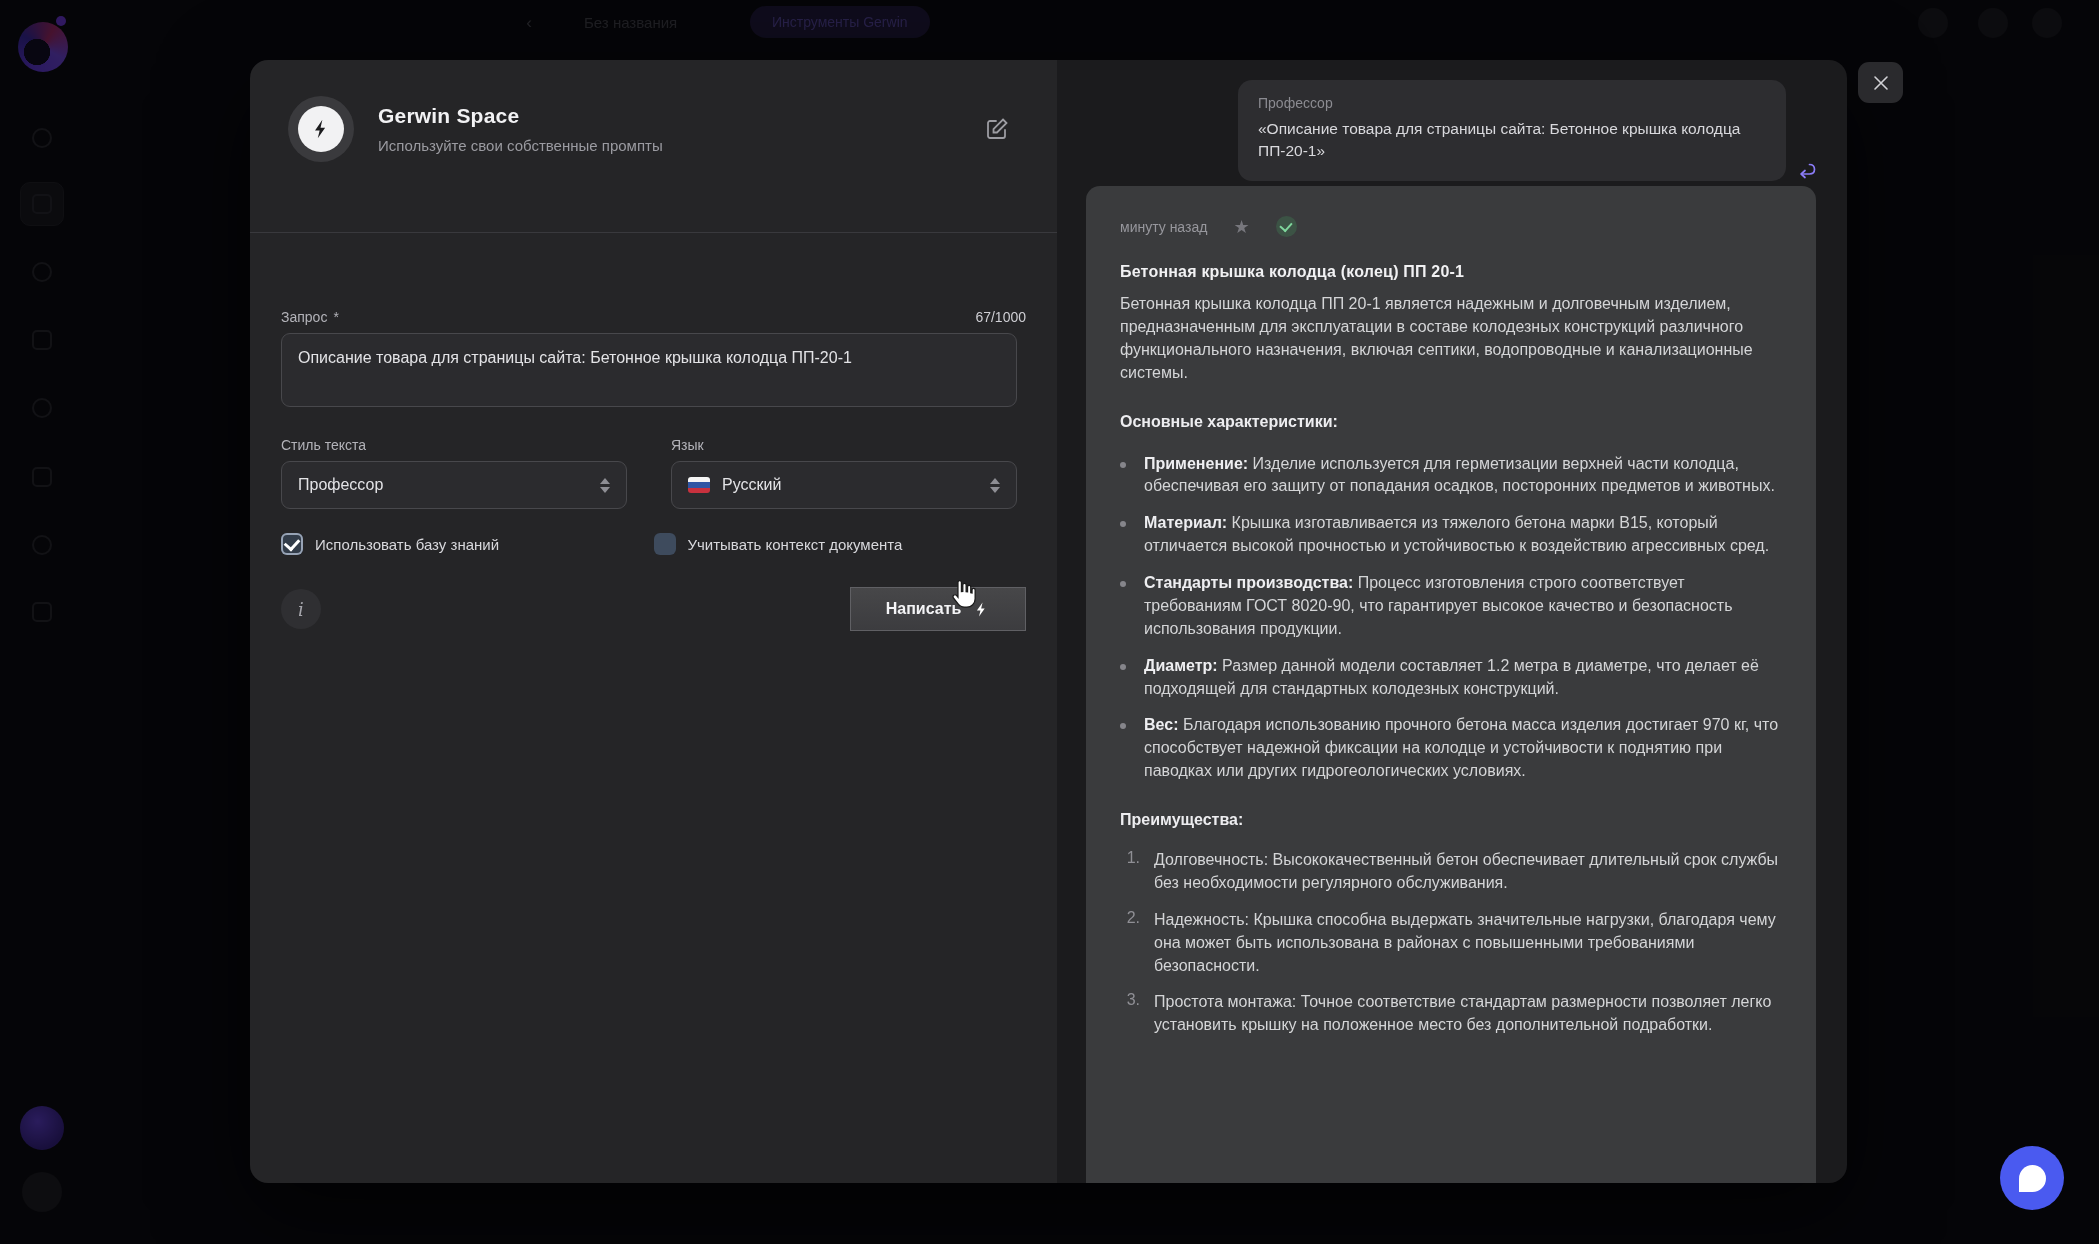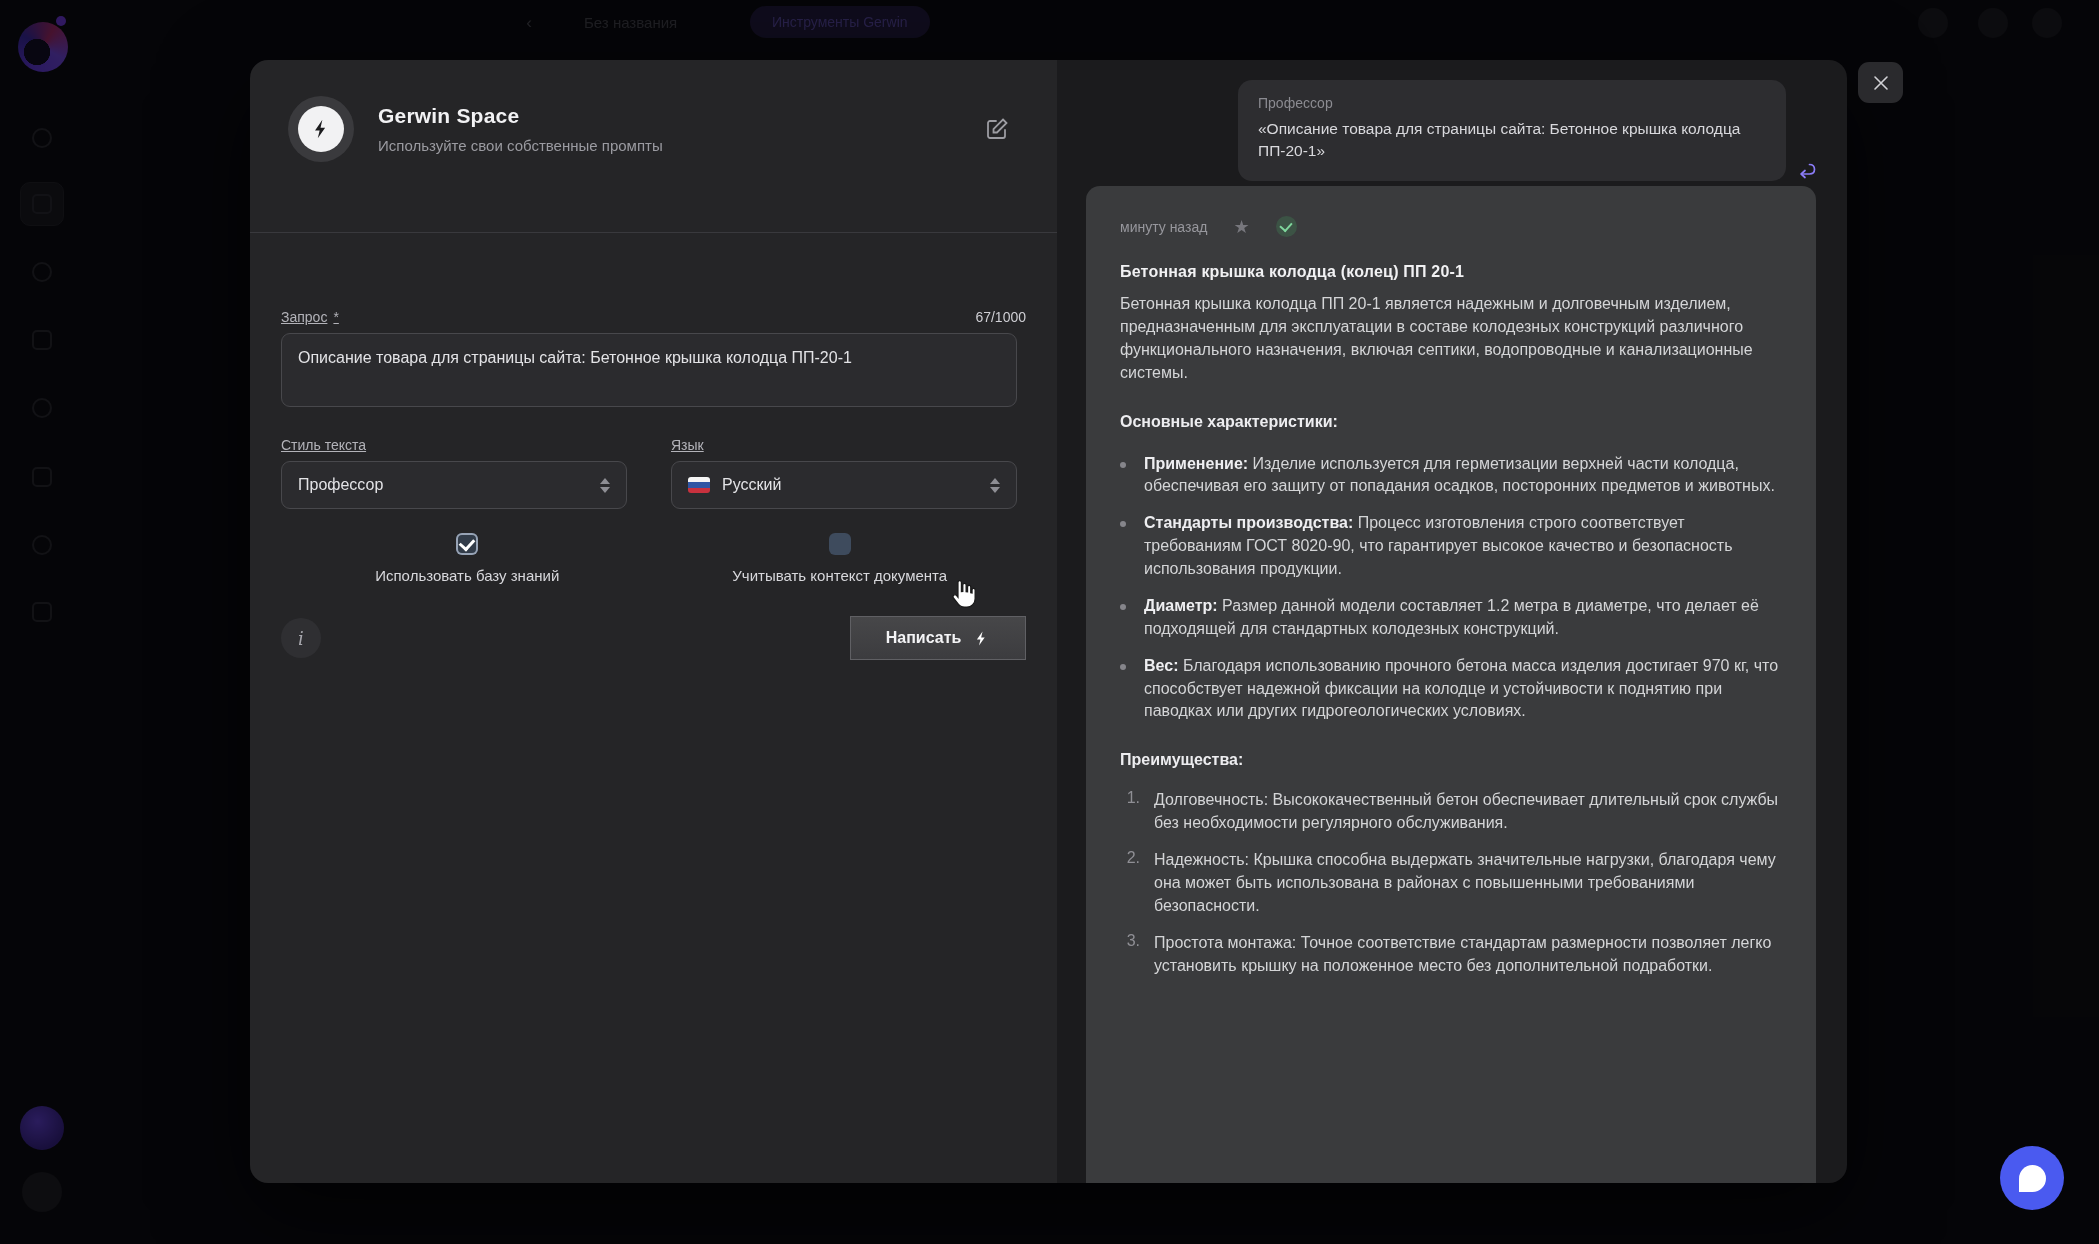--- a/index.html
+++ b/index.html
@@ -61,21 +61,21 @@
   .mavatar { width:66px; height:66px; border-radius:50%; background:#3a3a3d; display:flex; align-items:center; justify-content:center; flex:none; }
   .mavatar-core { width:46px; height:46px; border-radius:50%; background:#f2f2f3; display:flex; align-items:center; justify-content:center; }
   .mtitle { font-size:21px; font-weight:bold; color:#f2f2f4; letter-spacing:.2px; }
   .msub { font-size:15px; color:#9b9ba1; margin-top:9px; }
   .mhead-spacer { flex:1; }
   .compose-btn { width:44px; height:44px; border-radius:10px; background:transparent; border:none; display:flex; align-items:center; justify-content:center; cursor:pointer; }
   .mdivider { height:1px; background:#39393d; width:100%; }
 
   .form { padding:36px 31px 0 31px; position:relative; }
   .lblrow { display:flex; justify-content:space-between; align-items:baseline; }
-  .flabel { font-size:14px; color:#b3b3b9;text-decoration:underline; }
+  .flabel { font-size:14px; color:#b3b3b9; }
   .fstar { color:#b3b3b9; margin-left:6px; }
   .counter { font-size:14px; color:#cfcfd4; }
   .prompt-box {
     margin-top:8px; width:736px; height:74px; background:#2b2b2e; border:1px solid #48484c;
     border-radius:9px; padding:13px 16px; font-size:16px; color:#e3e3e6; line-height:1.4;
     font-family:"Liberation Sans", sans-serif; resize:none; position:relative;
   }
   .resize-grip {
     position:absolute; right:34px; top:320px; width:12px; height:12px;
     background:repeating-linear-gradient(135deg, transparent 0 3px, #7b7b80 3px 4px);
@@ -88,21 +88,21 @@
     display:flex; align-items:center; padding:0 16px; gap:12px; cursor:pointer;
   }
   .select-value { font-size:16px; color:#e3e3e6; flex:1; }
   .updown { display:flex; flex-direction:column; gap:3px; align-items:center; }
   .tri-up { width:0; height:0; border-left:5px solid transparent; border-right:5px solid transparent; border-bottom:6px solid #8e8e94; }
   .tri-down { width:0; height:0; border-left:5px solid transparent; border-right:5px solid transparent; border-top:6px solid #8e8e94; }
   .flag { width:22px; height:16px; border-radius:3px; overflow:hidden; flex:none;
     background:linear-gradient(#f5f5f5 33%, #2f55a4 33% 66%, #c8313e 66%); }
 
   .checks { display:flex; margin-top:24px; }
-  .checkwrap { display:flex; align-items:center; gap:12px; width:390px; cursor:pointer;flex-direction:column; }
+  .checkwrap { display:flex; align-items:center; gap:12px; width:390px; cursor:pointer; }
   .cbox { width:22px; height:22px; border-radius:6px; background:#3e4b5d; flex:none; position:relative; }
   .cbox.checked { background:#323c49; box-shadow:0 0 0 2px #97a3b5 inset; }
   .cbox.checked::after {
     content:""; position:absolute; left:6px; top:3px; width:7px; height:11px;
     border:solid #ffffff; border-width:0 3px 3px 0; transform:rotate(42deg);
   }
   .clabel { font-size:15px; color:#d8d8dc; }
 
   .actions { display:flex; align-items:center; margin-top:32px; }
   .info-btn {
@@ -320,20 +320,24 @@
         <p class="doc-p">Бетонная крышка колодца ПП 20-1 является надежным и долговечным изделием, предназначенным для эксплуатации в составе колодезных конструкций различного функционального назначения, включая септики, водопроводные и канализационные системы.</p>
 
         <div class="doc-h">Основные характеристики:</div>
         <ul class="char-list">
 
             <li class="char-item">
               <span class="dot"></span>
               <p class="char-text"><b>Применение:</b> <span>Изделие используется для герметизации верхней части колодца, обеспечивая его защиту от попадания осадков, посторонних предметов и животных.</span></p>
             </li>
 
+            <li class="char-item">
+              <span class="dot"></span>
+              <p class="char-text"><b>Материал:</b> <span>Крышка изготавливается из тяжелого бетона марки В15, который отличается высокой прочностью и устойчивостью к воздействию агрессивных сред.</span></p>
+            </li>
 
             <li class="char-item">
               <span class="dot"></span>
               <p class="char-text"><b>Стандарты производства:</b> <span>Процесс изготовления строго соответствует требованиям ГОСТ 8020-90, что гарантирует высокое качество и безопасность использования продукции.</span></p>
             </li>
 
             <li class="char-item">
               <span class="dot"></span>
               <p class="char-text"><b>Диаметр:</b> <span>Размер данной модели составляет 1.2 метра в диаметре, что делает её подходящей для стандартных колодезных конструкций.</span></p>
             </li>

